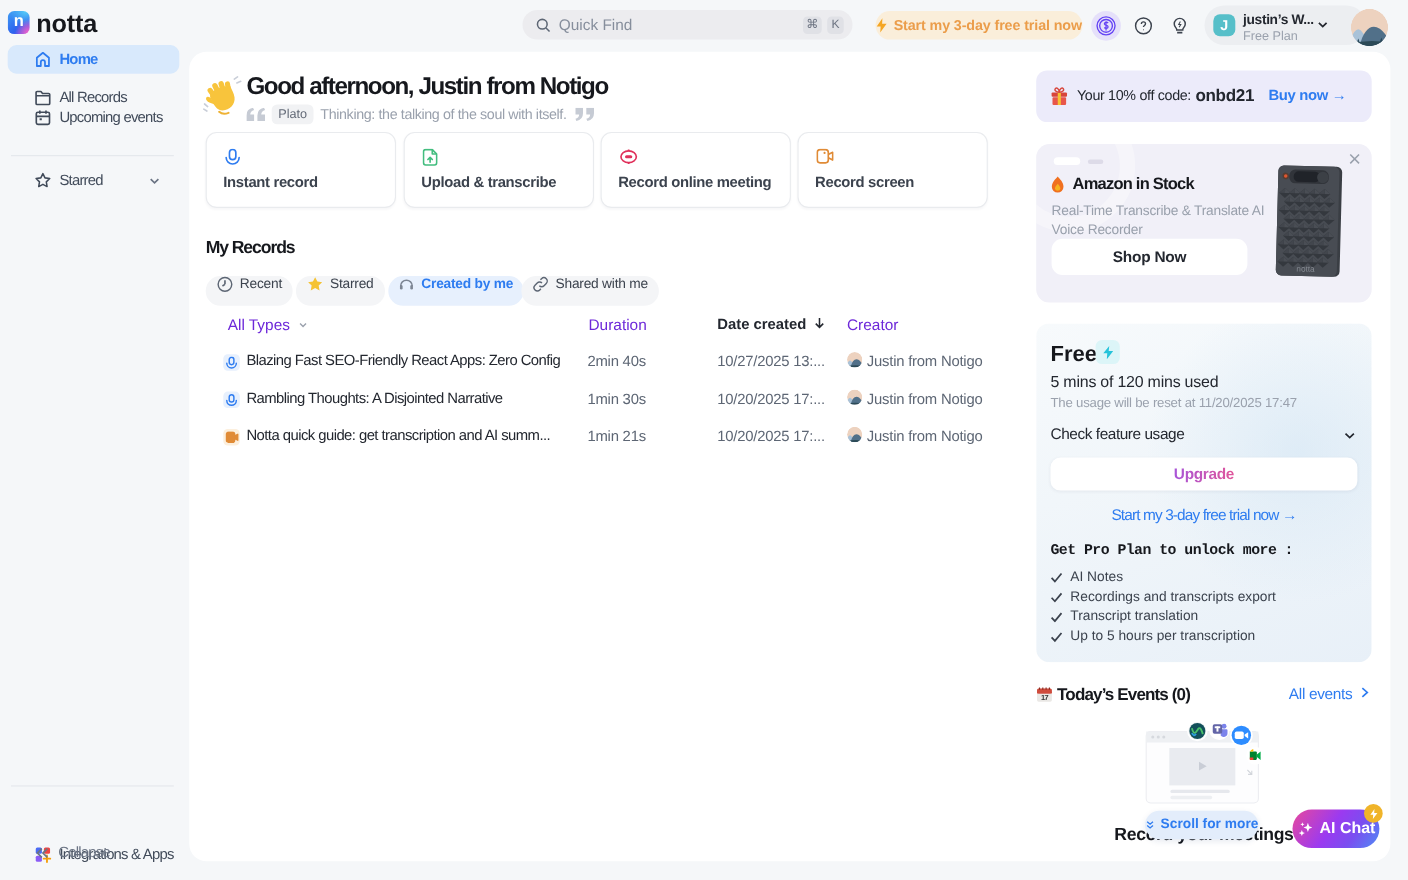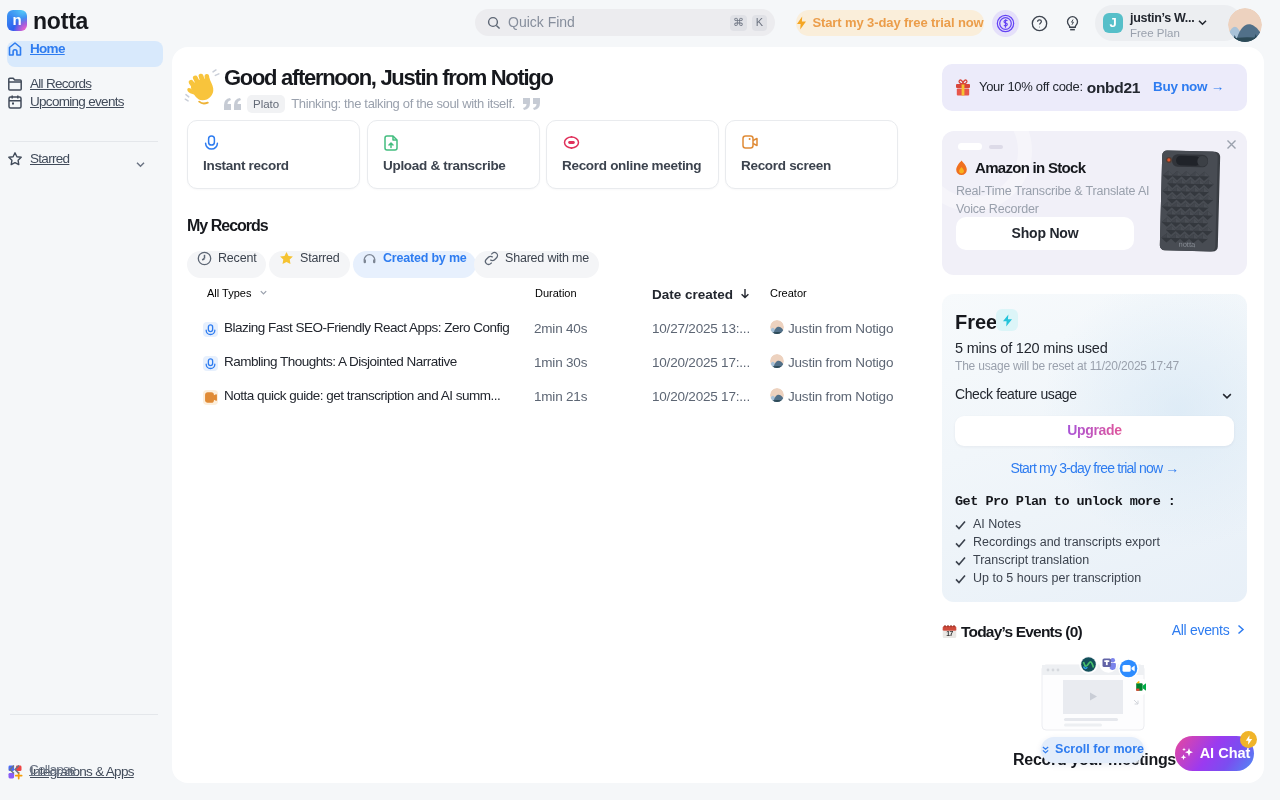--- a/index.html
+++ b/index.html
@@ -28,21 +28,21 @@
 
 #wspill { left:1095px; top:5px; width:147px; height:36px; background:#eceef1; border-radius:18px; }
 #wspill .jav { position:absolute; left:8px; top:8px; width:20px; height:20px; border-radius:6px; background:#56bfc9; color:#fff; font-size:13px; font-weight:bold; display:flex; align-items:center; justify-content:center; }
 #wspill .nm { position:absolute; left:35px; top:6px; font-size:12.5px; letter-spacing:-0.3px; font-weight:bold; color:#23272f; white-space:nowrap; }
 #wspill .pl { position:absolute; left:35px; top:21px; font-size:11.5px; color:#9aa1ad; }
 #wspill .ch { position:absolute; left:102px; top:12px; }
 #topavatar { left:1228px; top:8px; width:34px; height:34px; border-radius:50%; overflow:hidden; }
 
 
 #sidebar { left:0; top:40px; width:170px; bottom:0; }
-.navitem { position:absolute; left:7px; width:156px; height:26px; border-radius:8px; display:flex; align-items:flex-start; padding-left:0; font-size:13.5px; letter-spacing:-0.7px; color:#414b5a; white-space:nowrap;text-decoration:underline; }
+.navitem { position:absolute; left:7px; width:156px; height:26px; border-radius:8px; display:flex; align-items:center; padding-left:24px; font-size:13.5px; letter-spacing:-0.7px; color:#414b5a; white-space:nowrap; }
 .navitem svg { margin-right:7px; flex:none; }
 #nav-home { top:1px; background:#d8e9fc; color:#2e7cf0; font-weight:bold; }
 #nav-records { top:36px; }
 #nav-events { top:54px; }
 .sidediv { position:absolute; left:10px; width:148px; height:1px; background:#e4e7eb; }
 #nav-starred { top:111px; }
 #nav-starred .chev { position:absolute; right:10px; top:8px; }
 #nav-integr { top:688px;margin-top:36px; }
 #nav-collapse { top:722px; color:#6b7484; }
 
@@ -58,21 +58,21 @@
 
 .acard { position:absolute; top:73px; width:173px; height:69px; background:#fff; border:1px solid #e9ebee; border-radius:10px; box-shadow:0 1px 2px rgba(20,30,50,0.03); }
 .acard .ic { position:absolute; left:16px; top:14px; }
 .acard .tt { position:absolute; left:15px; top:37px; font-size:13.5px; font-weight:bold; color:#3c434e; white-space:nowrap; letter-spacing:-0.3px; }
 
 #myrec-h { left:15px; top:169px; font-size:16px; letter-spacing:-1.0px; font-weight:bold; color:#16181d; }
 .fpill { position:absolute; top:204px; height:27px; border-radius:14px; background:#f4f5f7; display:flex; padding:0 10px; font-size:12.5px; letter-spacing:-0.2px; color:#3c434e; white-space:nowrap; }
 .fpill svg, .fpill .em { margin-right:6px; }
 #fp-created { background:#e7f0fd; color:#2e7cf0; font-weight:bold; padding:0 9px; }
 
-.th { position:absolute; top:240px; font-size:11px; color:#000000; }
+.th { position:absolute; top:240px; font-size:14px; color:#6d28d9; }
 .row { position:absolute; height:34px; }
 .rtitle { position:absolute; left:37px; top:7px; font-size:13.5px; color:#23272f; white-space:nowrap; letter-spacing:-0.5px; }
 .rmeta { position:absolute; top:8px; font-size:13.5px; color:#5d6674; letter-spacing:-0.2px; }
 .ricon { position:absolute; left:16px; top:9px; width:15px; height:15px; border-radius:4px; display:flex; align-items:center; justify-content:center; }
 
 
 #rcol { left:770px; top:0; width:305px; height:736px; }
 #promo { position:absolute; left:0; top:17px; width:305px; height:47px; background:#ecebfa; border-radius:10px; display:flex; align-items:center; padding-left:13px; font-size:13px; color:#23272f; white-space:nowrap; letter-spacing:-0.3px; }
 #promo b { font-size:15.5px; margin-left:4px; letter-spacing:-0.3px; }
 #promo .buy { color:#2e7cf0; font-weight:bold; font-size:13.5px; margin-left:13px; }

